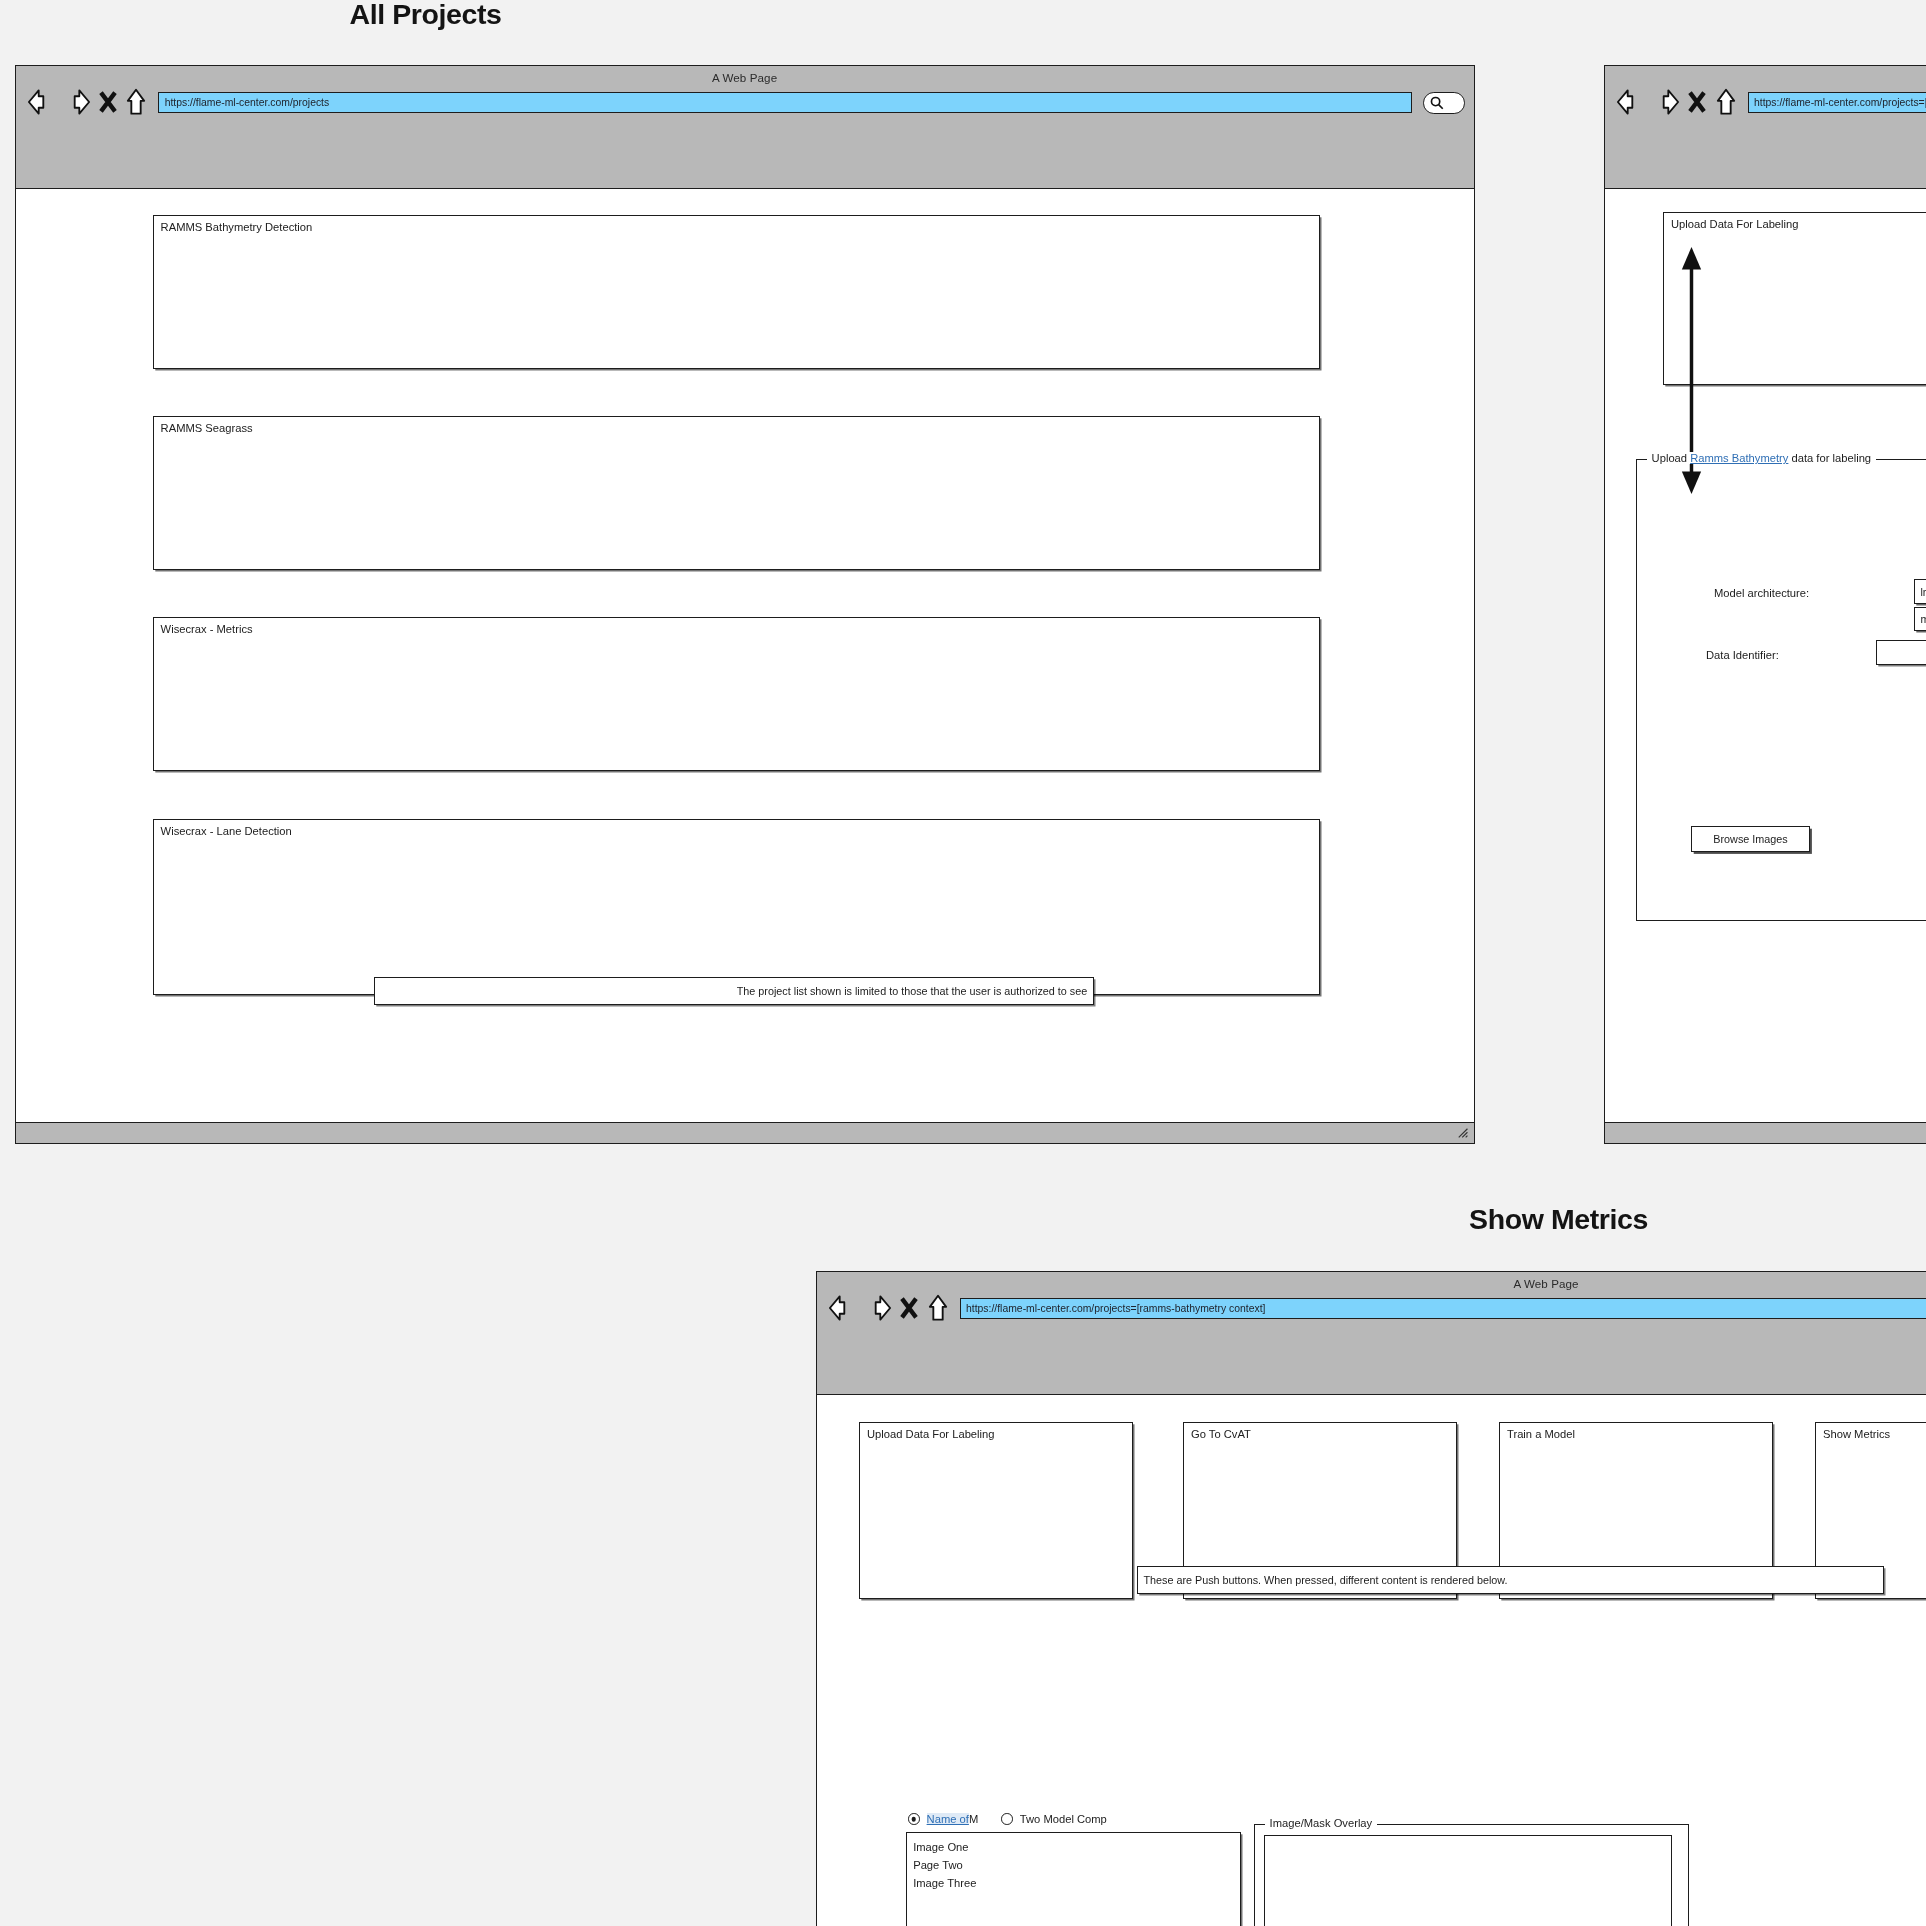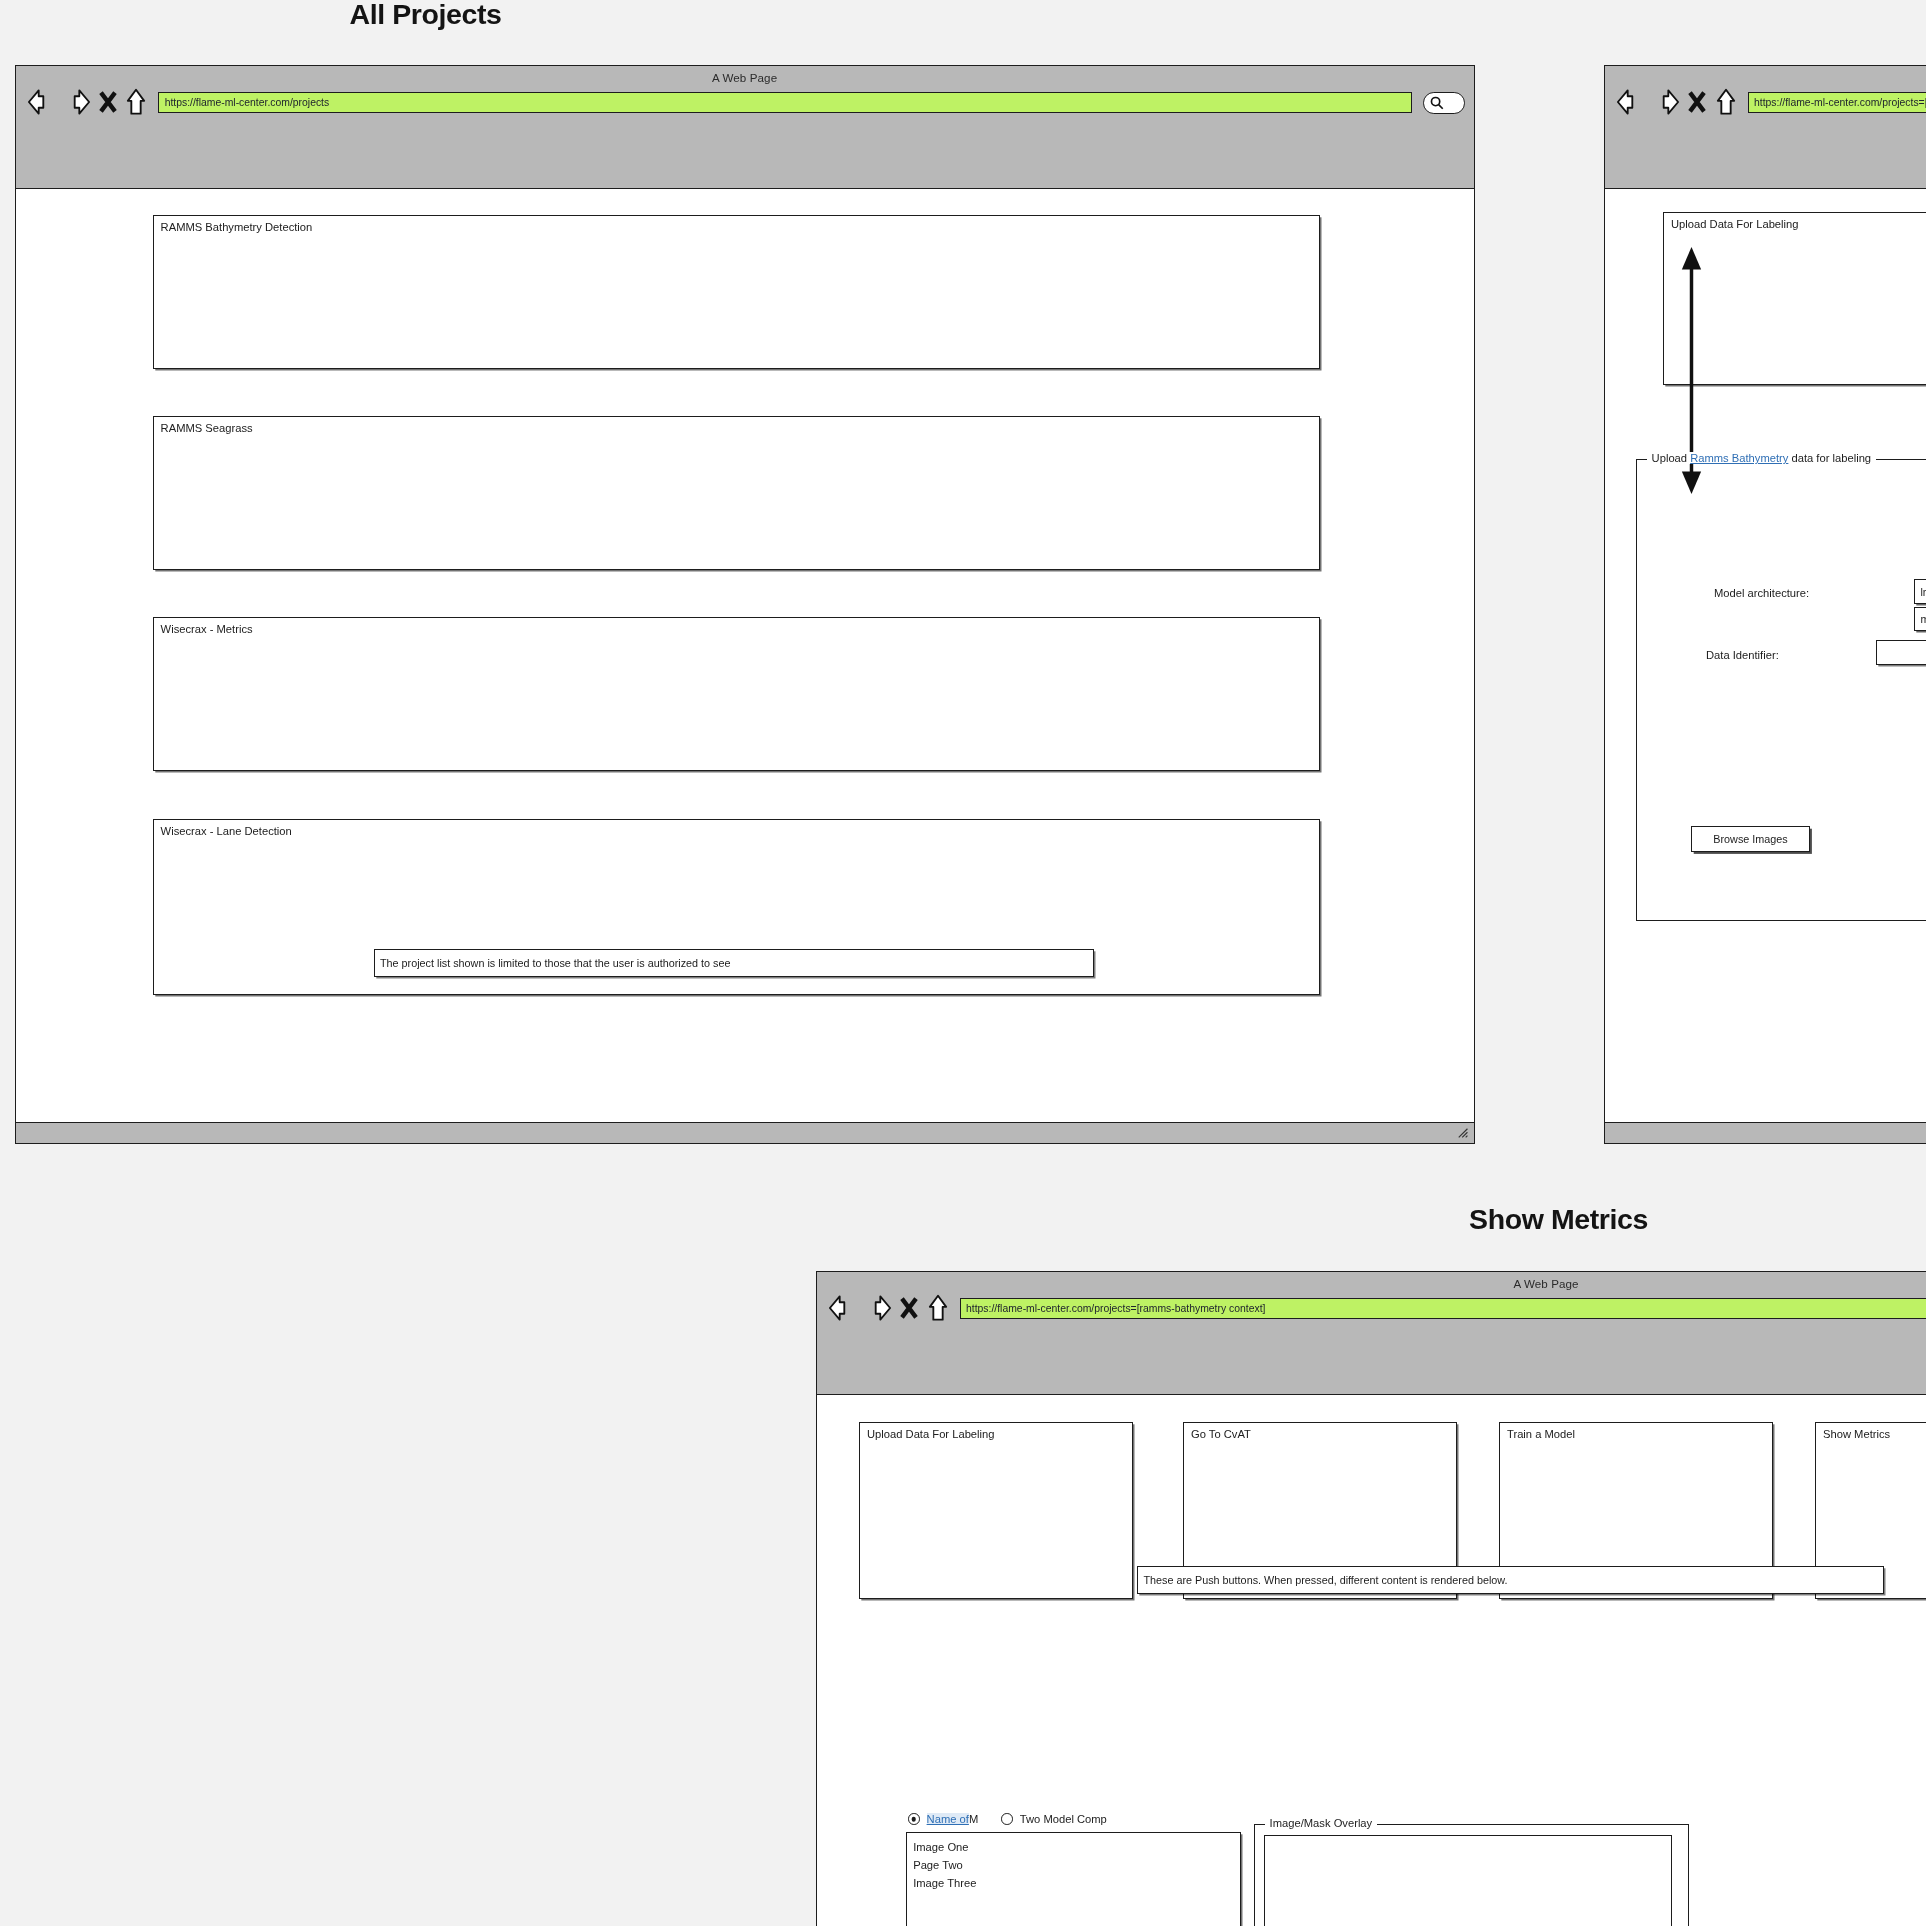--- a/index.html
+++ b/index.html
@@ -46,21 +46,21 @@
   }
   .nav-row {
     display: flex;
     align-items: center;
     padding: 3.9px 8.5px 8.5px 10px;
     gap: 6.2px;
   }
   .nav-icon { flex: 0 0 auto; display:block; }
   .url-bar {
     flex: 1 1 auto;
-    background: #bef264;
+    background: #7dd3fc;
     border: 1.5px solid #1d1d1d;
     height: 21px;
     display: flex;
     align-items: center;
     padding: 0 5.4px;
     margin: 0 5.4px 0 3.9px;
     font-size: 10.4px;
     color: #20252e;
     overflow: hidden;
     white-space: nowrap;
@@ -265,21 +265,21 @@
     </div>
     <div class="wbox" style="left:137px; top:227px; width:1167px; height:154px;">
       <div class="wbox-label">RAMMS Seagrass</div>
     </div>
     <div class="wbox" style="left:137px; top:428px; width:1167px; height:154px;">
       <div class="wbox-label">Wisecrax - Metrics</div>
     </div>
     <div class="wbox" style="left:137px; top:630px; width:1167px; height:176px;">
       <div class="wbox-label">Wisecrax - Lane Detection</div>
     </div>
-    <div class="note" style="left:358px; top:760px; width:720px; height:28px;">
+    <div class="note" style="left:358px; top:788px; width:720px; height:28px;justify-content:flex-end;">
       <span>The project list shown is limited to those that the user is authorized to see</span>
     </div>
   </div>
 
   <div class="browser-bottom">
     <span class="resize-grip">
       <svg width="11.6" height="11.6" viewBox="0 0 20 20">
           <path d="M18 3 L3 18 M18 9 L9 18 M18 15 L15 18" stroke="#333" stroke-width="2"></path>
         </svg>
     </span>

